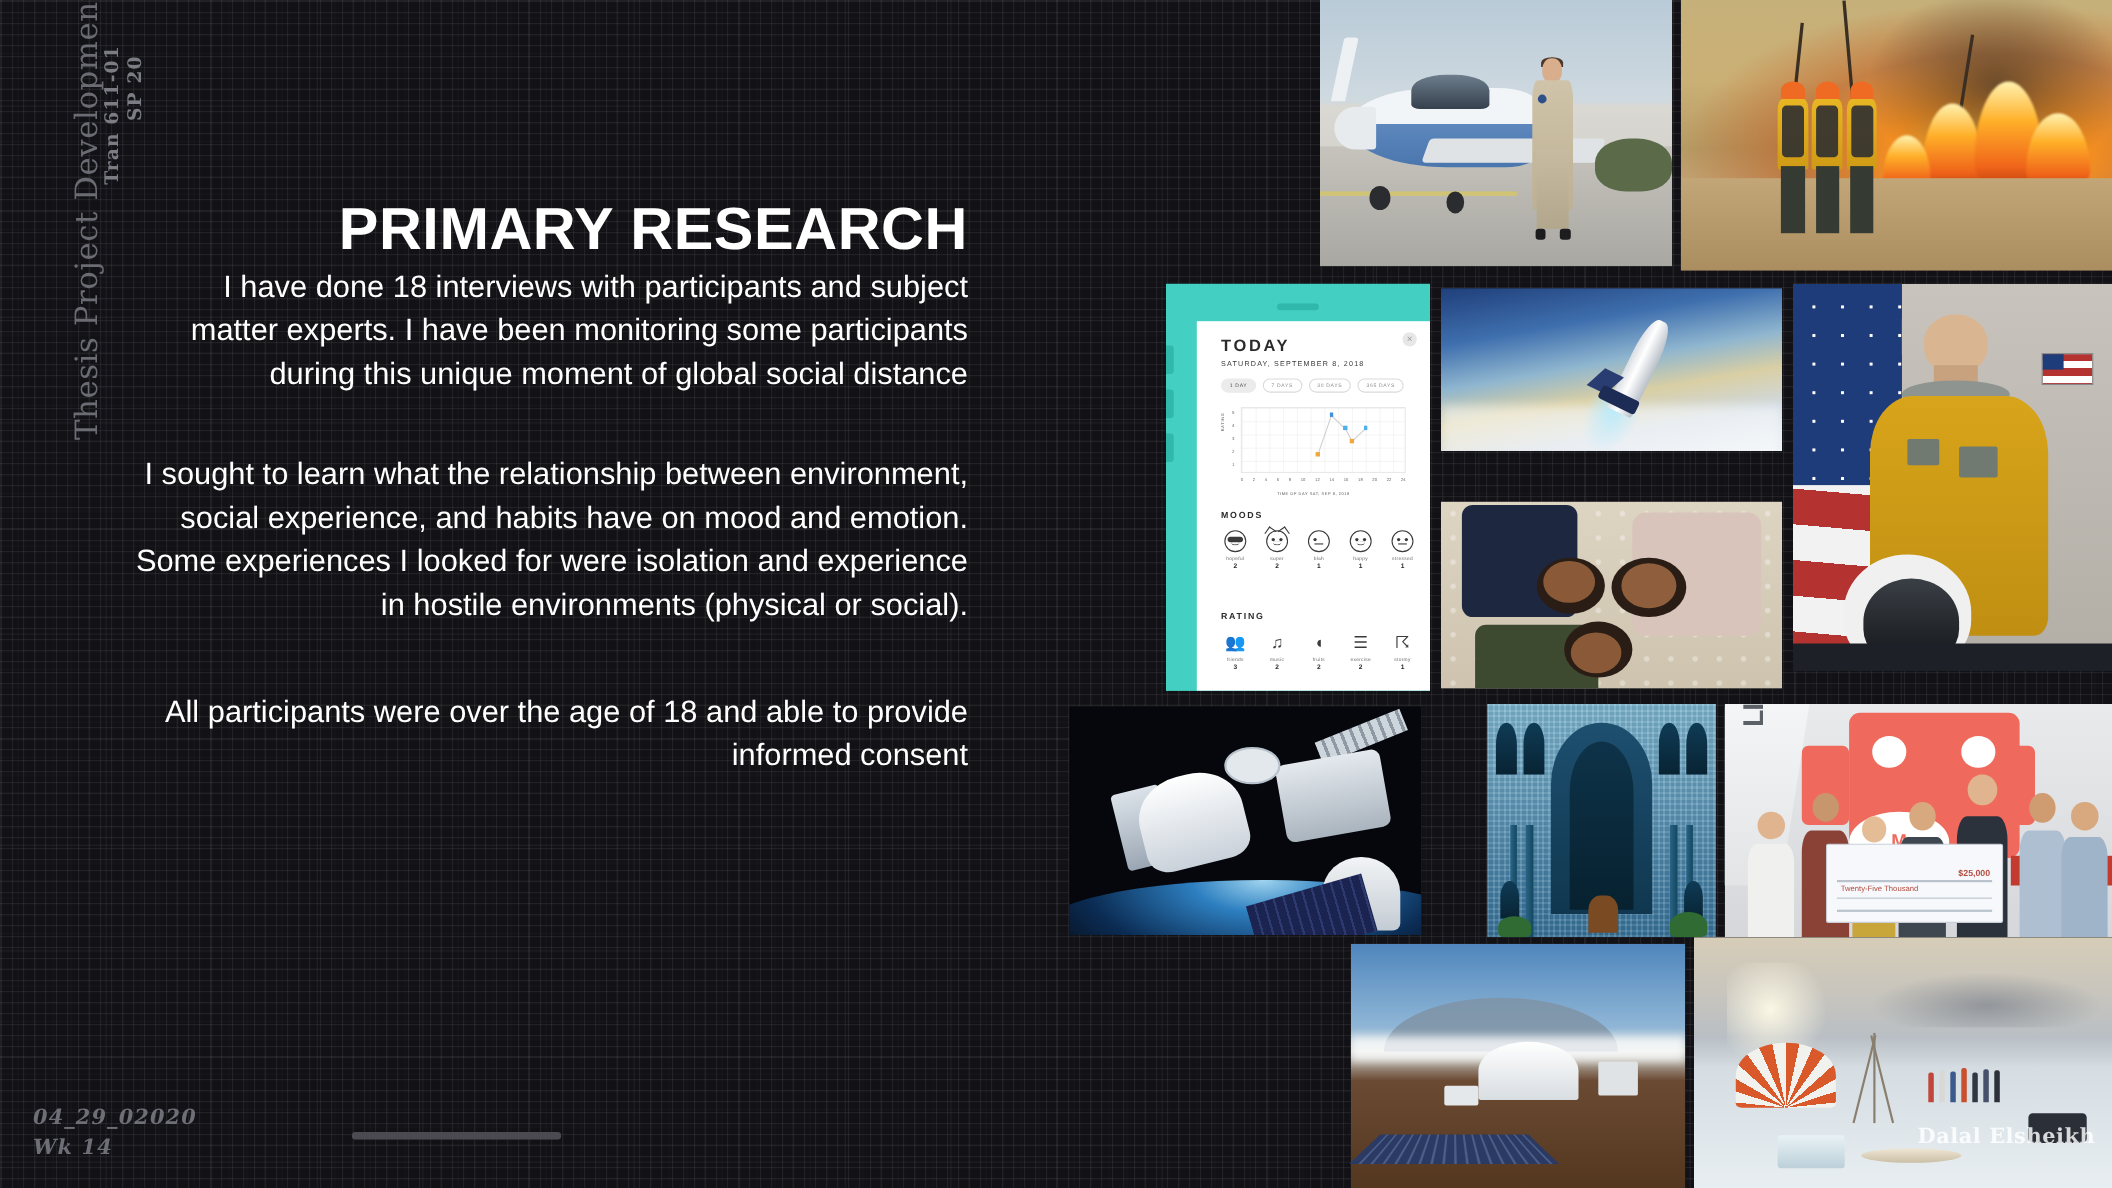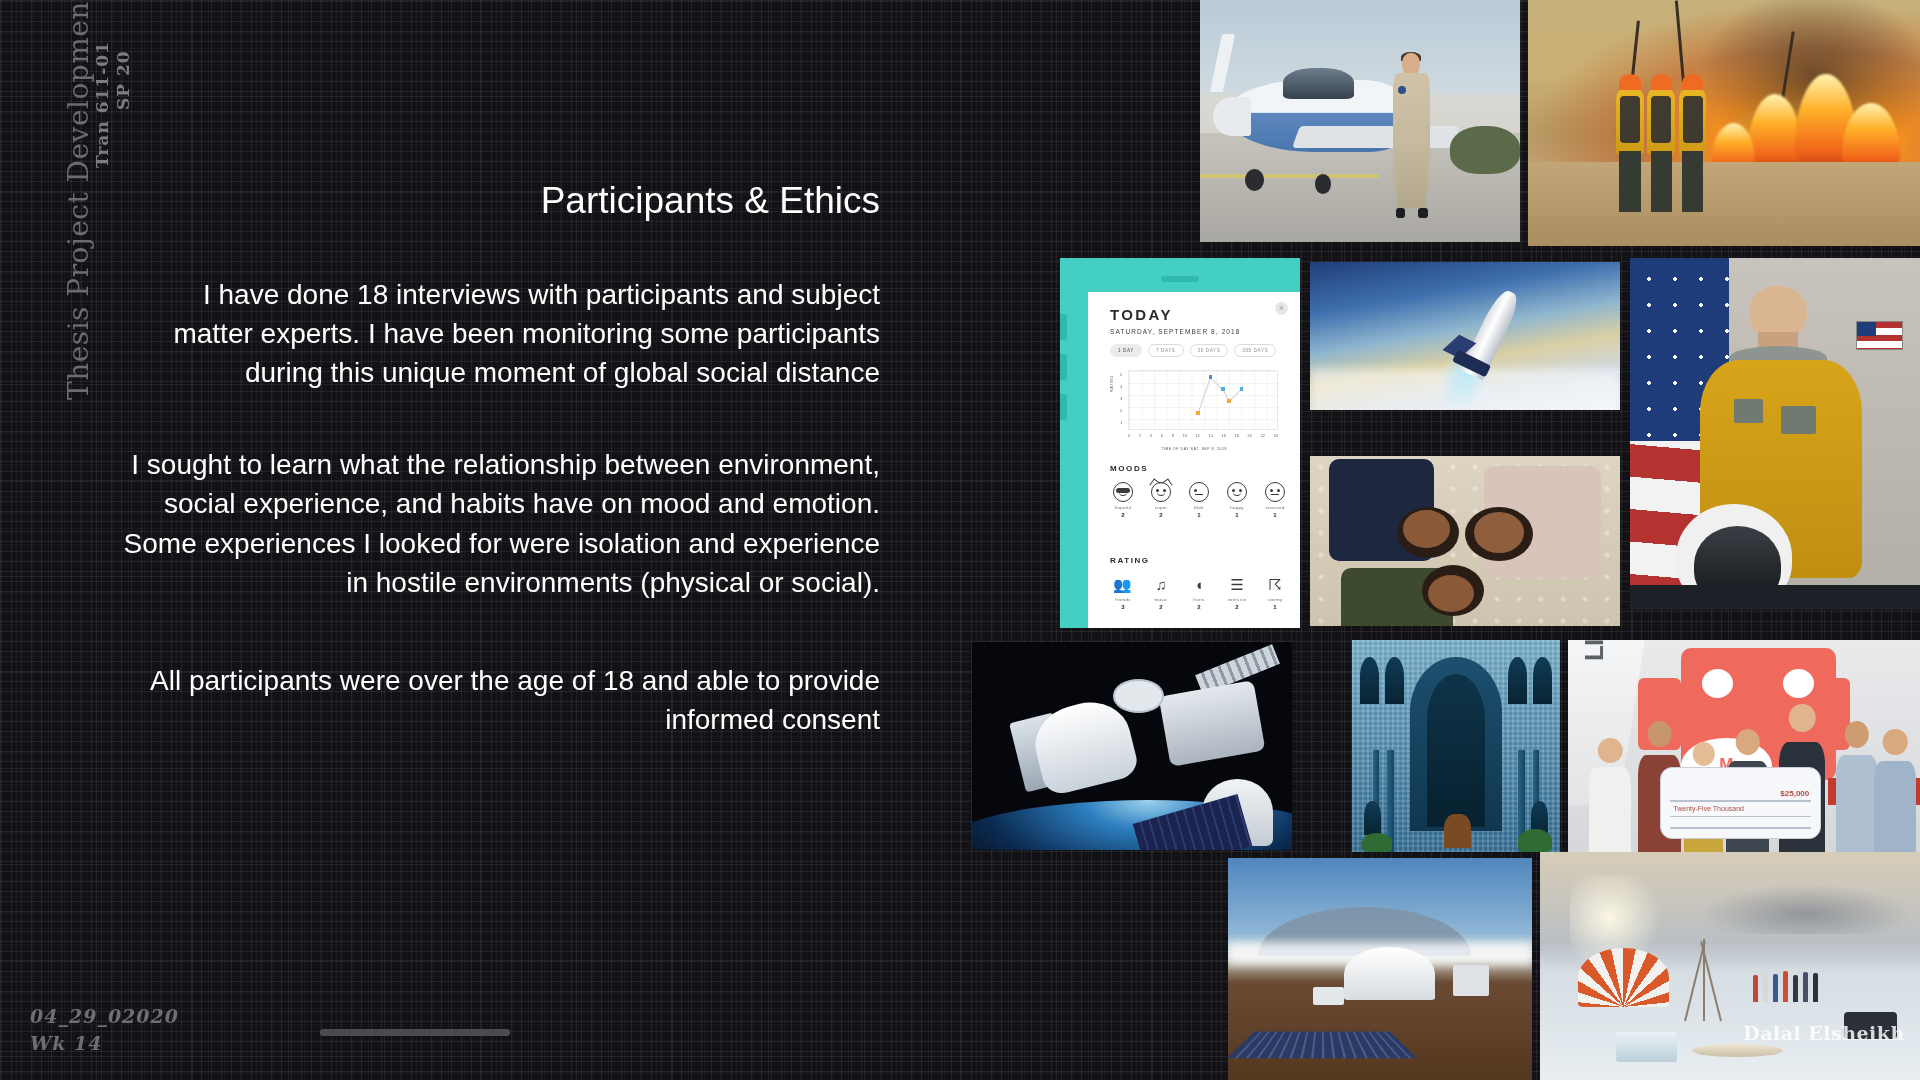--- a/index.html
+++ b/index.html
@@ -377,21 +377,21 @@
   #mk-m { position:absolute; left:32%; top:46%; width:26%; height:26%; background:#fff;
     border-radius:50%; color:#ef6a5c; font-weight:bold; font-size:17px;
     display:flex; align-items:center; justify-content:center; }
   #mk-arm-l { position:absolute; left:20%; top:18%; width:12%; height:34%; background:#ef6a5c; border-radius:6px; }
   #mk-arm-r { position:absolute; right:20%; top:18%; width:12%; height:34%; background:#ef6a5c; border-radius:6px; }
   #mk-banner { position:absolute; left:0; top:0; width:22%; height:78%;
     background:linear-gradient(#f4f5f6,#e2e4e6); transform:skewX(-9deg); transform-origin:top left; }
   #mk-live { position:absolute; left:3%; top:10%; font-size:26px; font-weight:bold;
     color:#5c6168; letter-spacing:-1px; transform:rotate(-90deg); transform-origin:left top; }
   #mk-check { position:absolute; left:26%; bottom:6%; width:46%; height:34%;
-    background:#f6f8fb; border:1px solid #c9ced6; border-radius:12px; }
+    background:#f6f8fb; border:1px solid #c9ced6; border-radius:2px; }
   .ck-line { position:absolute; left:6%; right:6%; height:1.5px; background:#b9c2cd; }
   .ck-amt { position:absolute; right:7%; top:30%; font-size:8px; color:#b24b3e; font-weight:bold; }
   .ck-script { position:absolute; left:8%; top:52%; font-size:7px; color:#b24b3e; }
   .person { position:absolute; bottom:0; }
   .p-head { position:absolute; left:50%; transform:translateX(-50%); top:0;
     width:58%; border-radius:50%; }
   .p-body { position:absolute; left:0; right:0; top:26%; bottom:0; border-radius:20% 20% 0 0; }
   #mk-red-strip { position:absolute; right:0; bottom:22%; width:26%; height:13%;
     background:#c33a2e; }
   #mk-makers { position:absolute; right:2%; bottom:23%; font-size:11px; color:#fff;
@@ -444,21 +444,21 @@
 <body>
 
 <div id="slide">
   <div id="ticks"></div>
 
   <div class="spine" id="spine-title">Thesis Project Development</div>
   <div class="spine" id="spine-course">Tran 611-01</div>
   <div class="spine" id="spine-term">SP 20</div>
 
   <div id="textcol">
-    <div id="subtitle">Participants &amp; Ethics</div>
+    <div id="title">PRIMARY RESEARCH</div>
     <div class="para" id="para1">I have done 18 interviews with participants and subject matter experts.  I have been monitoring some participants during this unique moment of global social distance</div>
     <div class="para" id="para2">I sought to learn what the relationship between environment, social experience, and habits have on mood and emotion.  Some experiences I looked for were isolation and  experience in hostile environments (physical or social).</div>
     <div class="para" id="para3">All participants were over the age of 18 and able to provide informed consent</div>
   </div>
 
   <div id="footer">
     <div>04_29_02020</div>
     <div>Wk 14</div>
   </div>
   <div id="progress-track">

